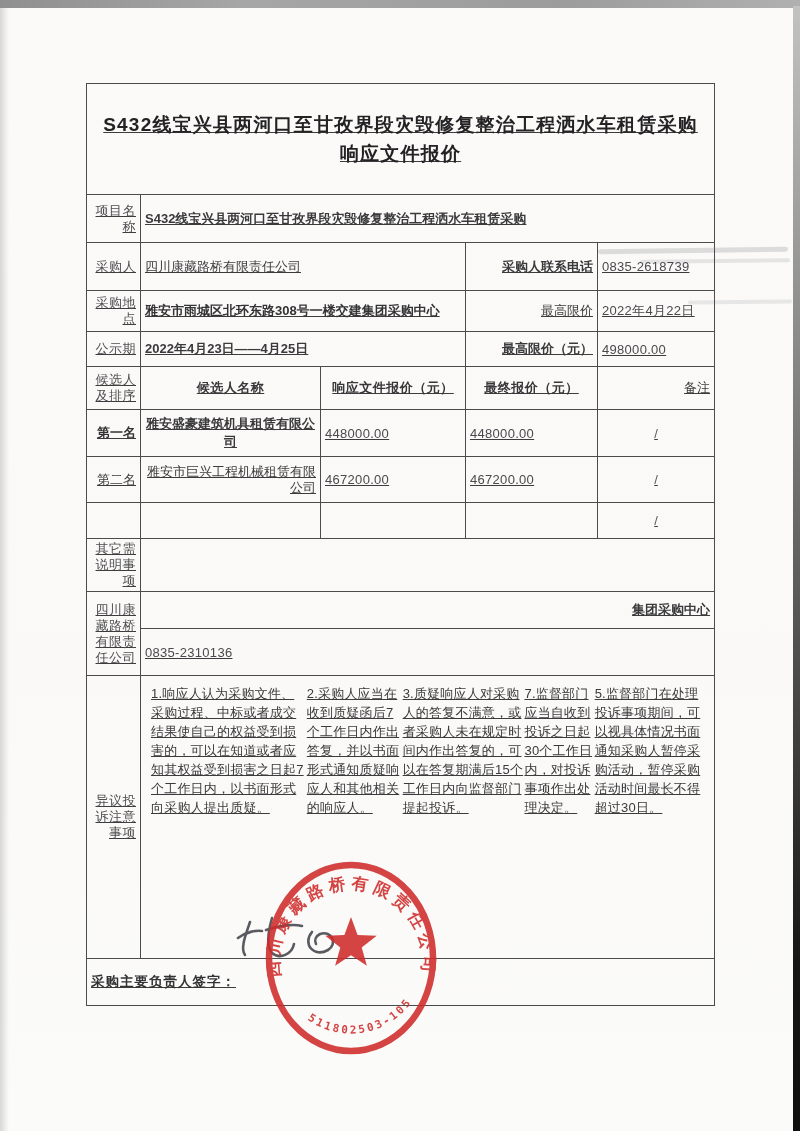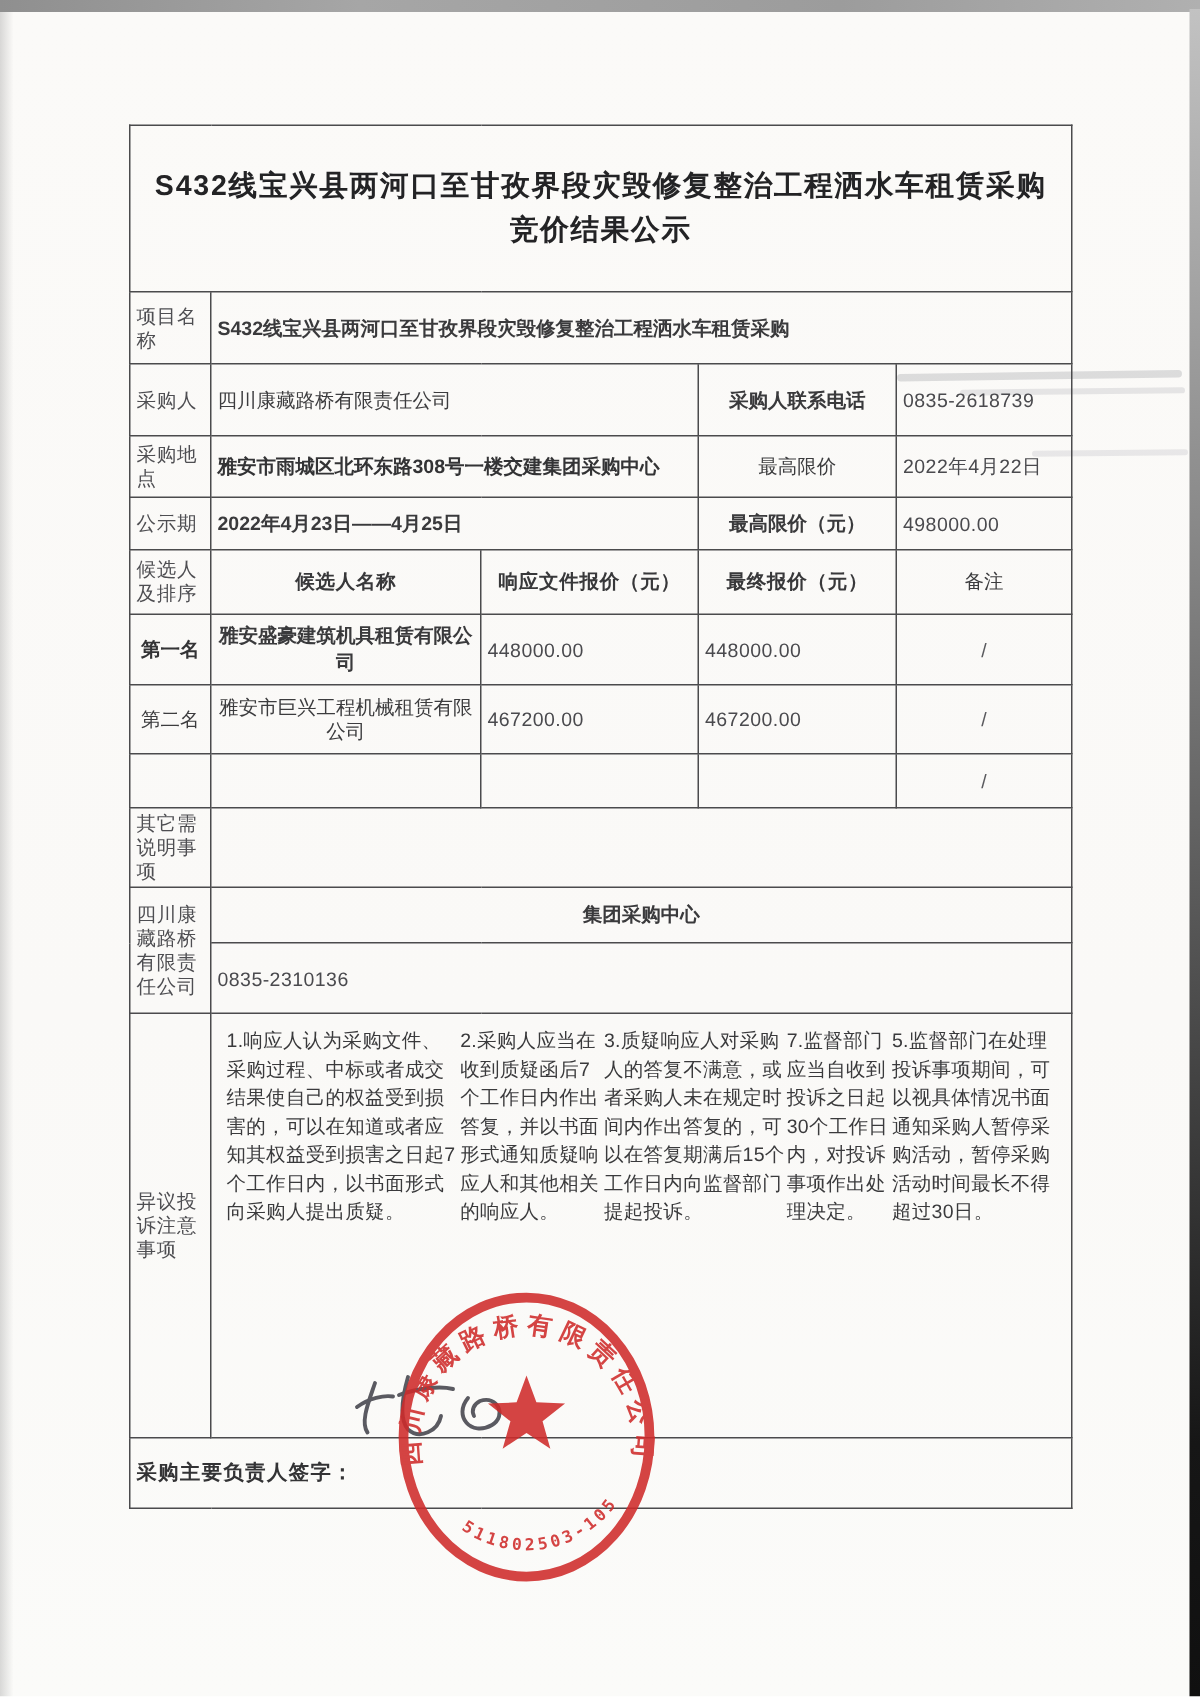--- a/index.html
+++ b/index.html
@@ -27,20 +27,21 @@
   }
   .smudge{position:absolute;background:rgba(110,112,125,.22);border-radius:3px;}
   .smudge.s1{left:598px;top:248px;width:190px;height:5px;transform:rotate(-.8deg);}
   .smudge.s2{left:640px;top:259px;width:150px;height:4px;transform:rotate(-.6deg);opacity:.7;}
   .smudge.s3{left:688px;top:300px;width:104px;height:4px;transform:rotate(-.6deg);opacity:.6;}
 
   table.doc{
     position:absolute;left:86px;top:83px;width:628px;
     border-collapse:collapse;table-layout:fixed;
     color:#3c3c3e;
+    text-decoration:underline;
   }
   table.doc td{
     border:1.6px solid #4b4b4d;
     padding:2px 4px;
     font-size:13px;
     vertical-align:middle;
     overflow:hidden;
   }
   tr.r-title  td{height:106px;}
   tr.r-proj   td{height:43px;}
@@ -56,27 +57,27 @@
   tr.r-sup2   td{height:42px;}
   tr.r-obj    td{height:266px;}
   tr.r-sign   td{height:42px;}
 
   .title-cell{text-align:center;}
   .title-line{
     font-size:19px;font-weight:700;color:#232325;
     letter-spacing:1.2px;line-height:29px;
   }
   .lbl{
-    text-align:left;color:#4e4e52;line-height:16px;
+    text-align:right;color:#4e4e52;line-height:16px;
     letter-spacing:.5px;
   }
   .val-left{text-align:left;padding-left:9px;}
   .strong{font-weight:700;color:#333335;}
   .semibold{font-weight:600;color:#3a3a3c;}
-  .center{text-align:center;}
+  .center{text-align:right;}
   .num{font-size:12.5px;color:#4a4a4e;letter-spacing:.3px;}
   .head-cell{text-align:center;font-weight:700;color:#38383a;letter-spacing:.5px;}
   .slash{text-align:center;color:#5a5a5e;font-size:14px;}
   .obj-cell{padding:8px 10px !important;}
   .obj-inner{display:flex;flex-direction:row;justify-content:center;height:100%;}
   .obj-item{font-size:13px;line-height:19px;color:#3a3a3c;letter-spacing:.2px;}
   .sign-cell{text-align:left;padding-left:10px;border-radius:10px;}
   .sign-label{font-weight:700;font-size:13.5px;color:#333335;letter-spacing:1px;}
 
   svg.seal{position:absolute;left:240px;top:848px;pointer-events:none;}
@@ -99,21 +100,21 @@
         <col style="width:180px">
         <col style="width:145px">
       <col style="width:132px">
         <col style="width:117px">
     </colgroup>
 
     <tbody>
         <tr class="r-title">
       <td colspan="5" class="title-cell">
         <div class="title-line">S432线宝兴县两河口至甘孜界段灾毁修复整治工程洒水车租赁采购</div>
-        <div class="title-line">竞价结果公示</div>
+        <div class="title-line">响应文件报价</div>
       </td>
     </tr>
 
     <tr class="r-proj">
       <td class="lbl">项目名称</td>
       <td colspan="4" class="val-left semibold">S432线宝兴县两河口至甘孜界段灾毁修复整治工程洒水车租赁采购</td>
     </tr>
 
     <tr class="r-buyer">
       <td class="lbl">采购人</td>

